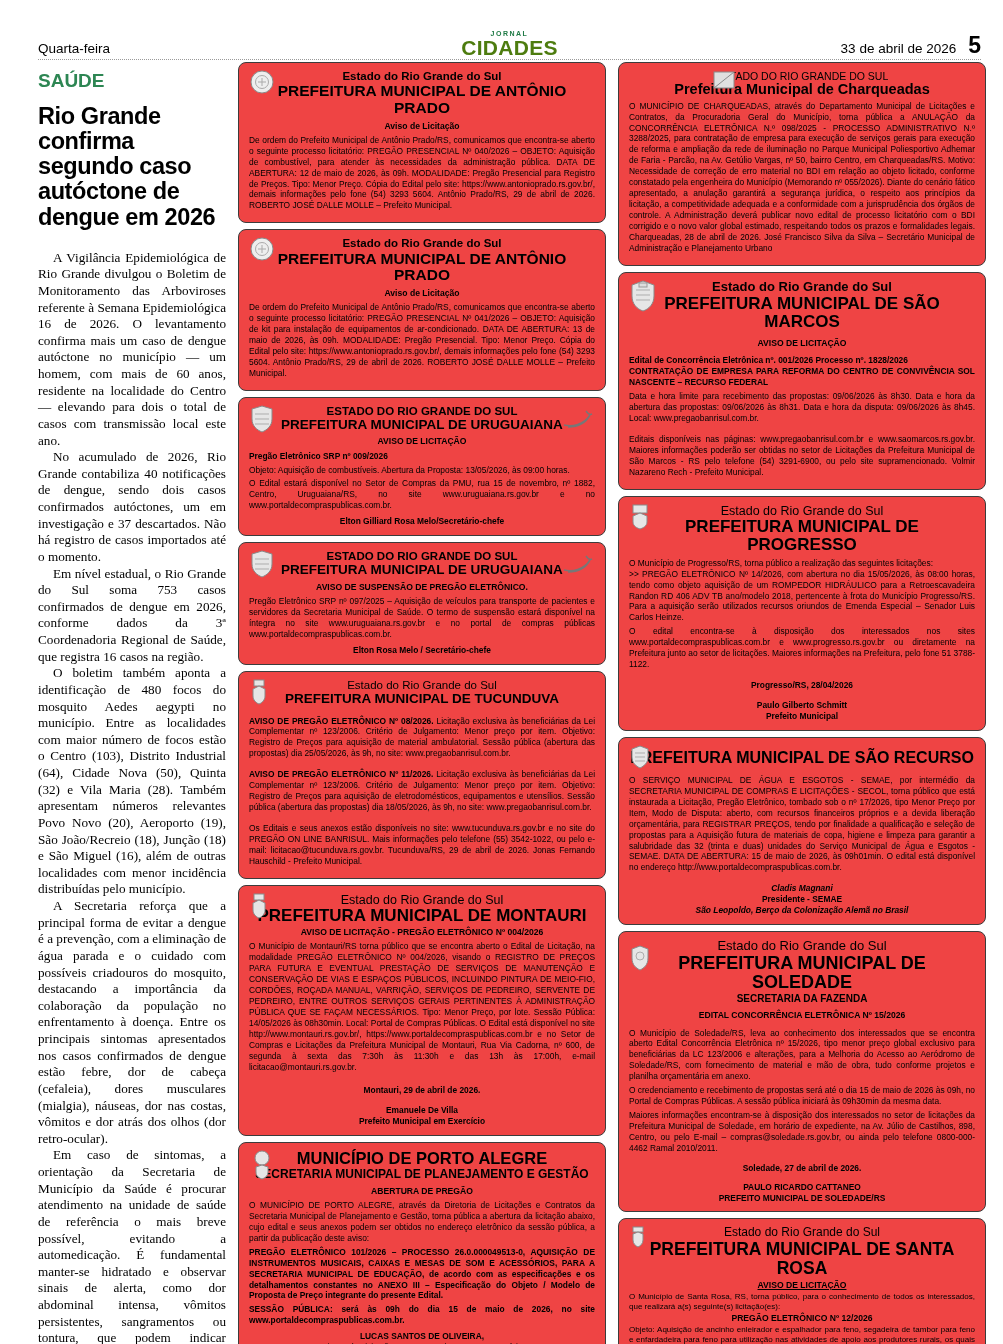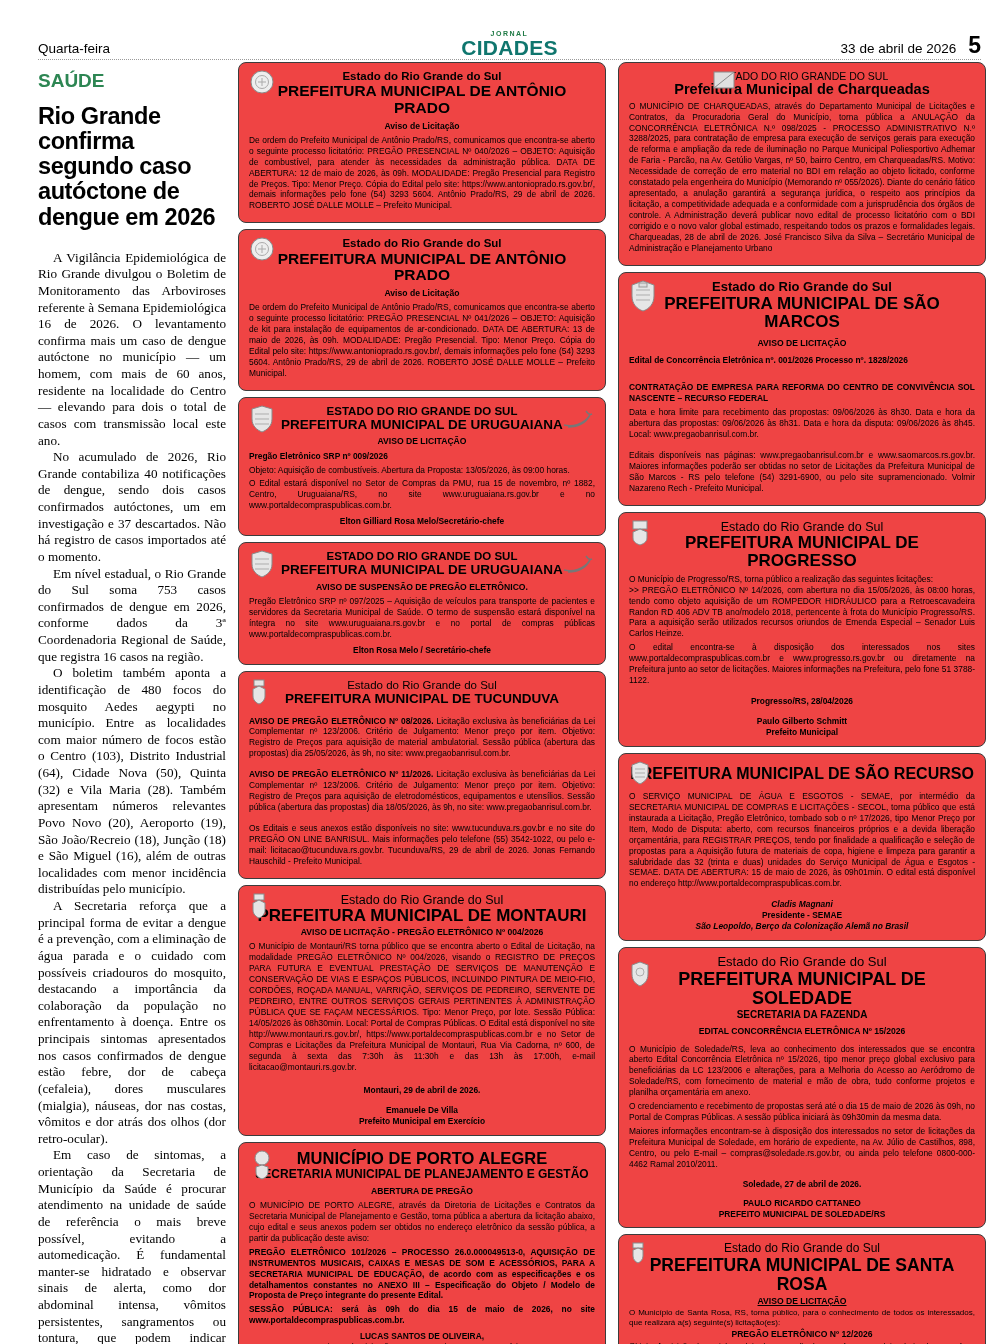--- a/index.html
+++ b/index.html
@@ -5,21 +5,21 @@
   html,body{margin:0;padding:0;background:#e9e9e9;}
   .page{position:relative;width:1003px;height:1344px;background:#fff;margin:0 auto;
         font-family:"Liberation Sans",sans-serif;color:#000;overflow:hidden;}
 
   
   .topbar{position:absolute;top:26px;left:38px;right:22px;height:30px;
           border-bottom:1px dotted #9a9a9a;display:flex;align-items:flex-end;padding-bottom:3px;}
   .weekday{font-size:13.5px;}
   .masthead{position:absolute;left:50%;transform:translateX(-50%);bottom:1px;text-align:center;line-height:1;}
   .masthead .jornal{display:block;font-size:7px;font-weight:bold;letter-spacing:1.5px;color:#1f7a45;}
-  .masthead .cidades{display:block;font-size:21px;font-weight:bold;color:#0f766e;letter-spacing:.3px;}
+  .masthead .cidades{display:block;font-size:21px;font-weight:bold;color:#4d7c0f;letter-spacing:.3px;}
   .dateblock{margin-left:auto;display:flex;align-items:flex-end;gap:12px;}
   .pubdate{font-size:13.5px;}
   .pagenum{font-size:23px;font-weight:bold;line-height:.85;}
 
   
   .cols{position:absolute;top:62px;left:38px;display:flex;gap:12px;}
   .col-article{width:188px;flex:none;}
   .col-mid{width:368px;flex:none;display:flex;flex-direction:column;gap:6px;}
   .col-right{width:368px;flex:none;display:flex;flex-direction:column;gap:6px;}
 
@@ -242,21 +242,21 @@
             <svg width="26" height="32" viewBox="0 0 26 32">
                 <path d="M13 1 L24 5 V16 C24 24 19 29 13 31 C7 29 2 24 2 16 V5 Z" fill="#e6e6e6" stroke="#8a8a8a"></path>
                 <path d="M6 10h14M6 15h14M6 20h14" stroke="#adadad" fill="none"></path>
                 <rect x="9" y="3" width="8" height="4" fill="#ddd" stroke="#999"></rect>
               </svg>
           </span>
           <div class="l1" style="font-size:13px">Estado do Rio Grande do Sul</div>
           <div class="l2" style="font-size:17px">PREFEITURA MUNICIPAL DE SÃO MARCOS</div>
         </div>
         <div class="n-sub" style="margin:7px 0 6px">AVISO DE LICITAÇÃO</div>
-        <p class="b" style="margin-bottom:16px">Edital de Concorrência Eletrônica nº. 001/2026 Processo nº. 1828/2026</p>
+        <p class="b" style="margin-bottom:0">Edital de Concorrência Eletrônica nº. 001/2026 Processo nº. 1828/2026</p>
         <p class="b" style="margin-top:0">CONTRATAÇÃO DE EMPRESA PARA REFORMA DO CENTRO DE CONVIVÊNCIA SOL NASCENTE – RECURSO FEDERAL</p>
         <p>Data e hora limite para recebimento das propostas: 09/06/2026 às 8h30. Data e hora da abertura das propostas: 09/06/2026 às 8h31. Data e hora da disputa: 09/06/2026 às 8h45. Local: www.pregaobanrisul.com.br.</p>
         <div class="gap"></div>
         <p>Editais disponíveis nas páginas: www.pregaobanrisul.com.br e www.saomarcos.rs.gov.br. Maiores informações poderão ser obtidas no setor de Licitações da Prefeitura Municipal de São Marcos - RS pelo telefone (54) 3291-6900, ou pelo site supramencionado. Volmir Nazareno Rech - Prefeito Municipal.</p>
       </div>
 
       <div class="notice">
         <div class="n-head">
           <span class="crest">
             <svg width="20" height="26" viewBox="0 0 20 26">

